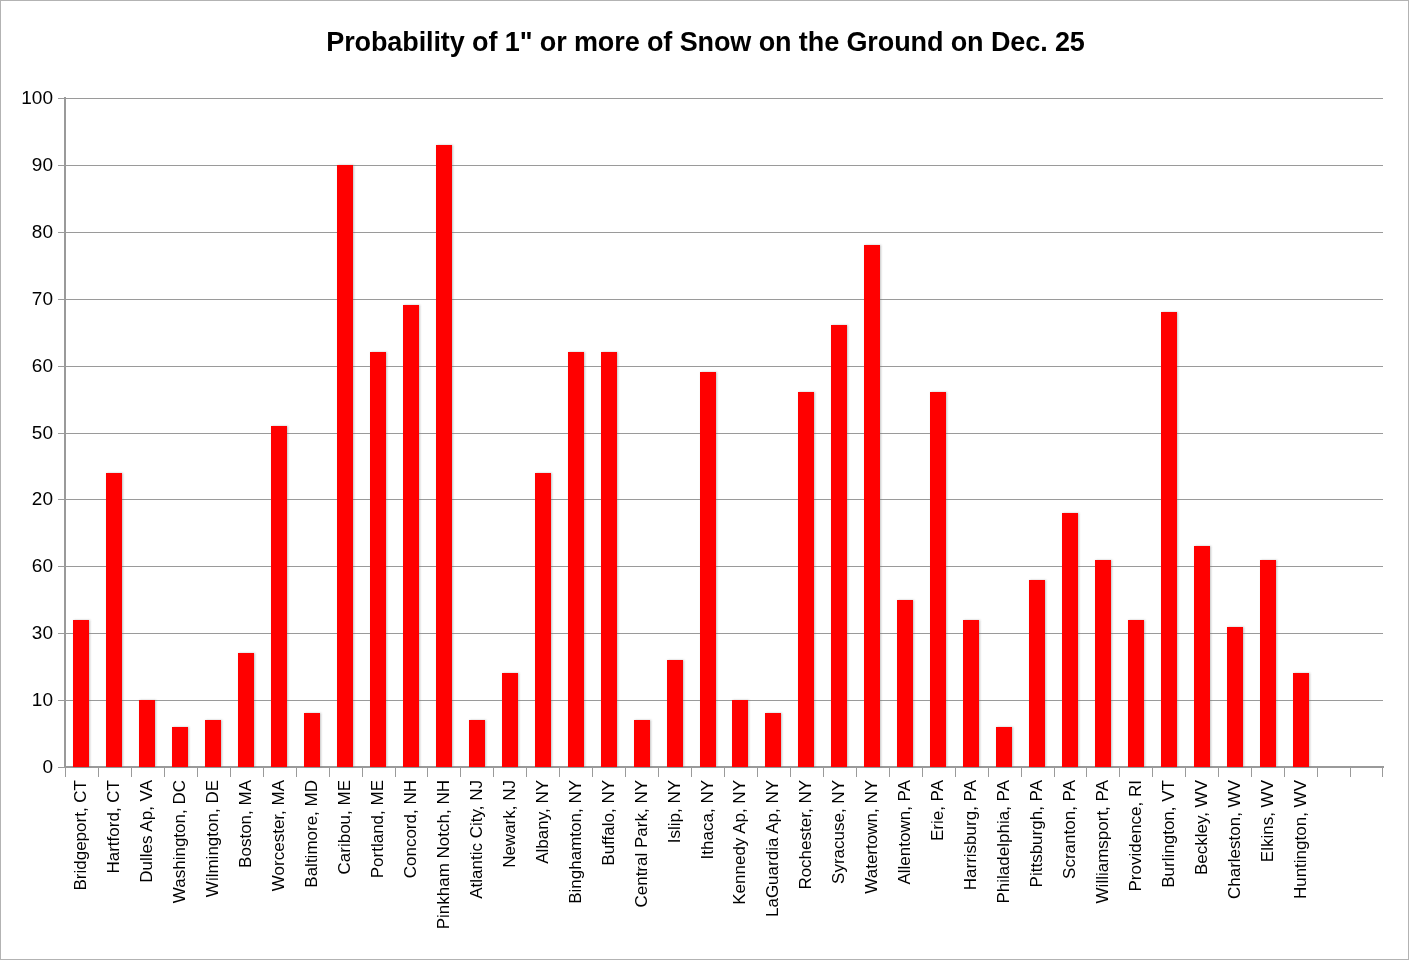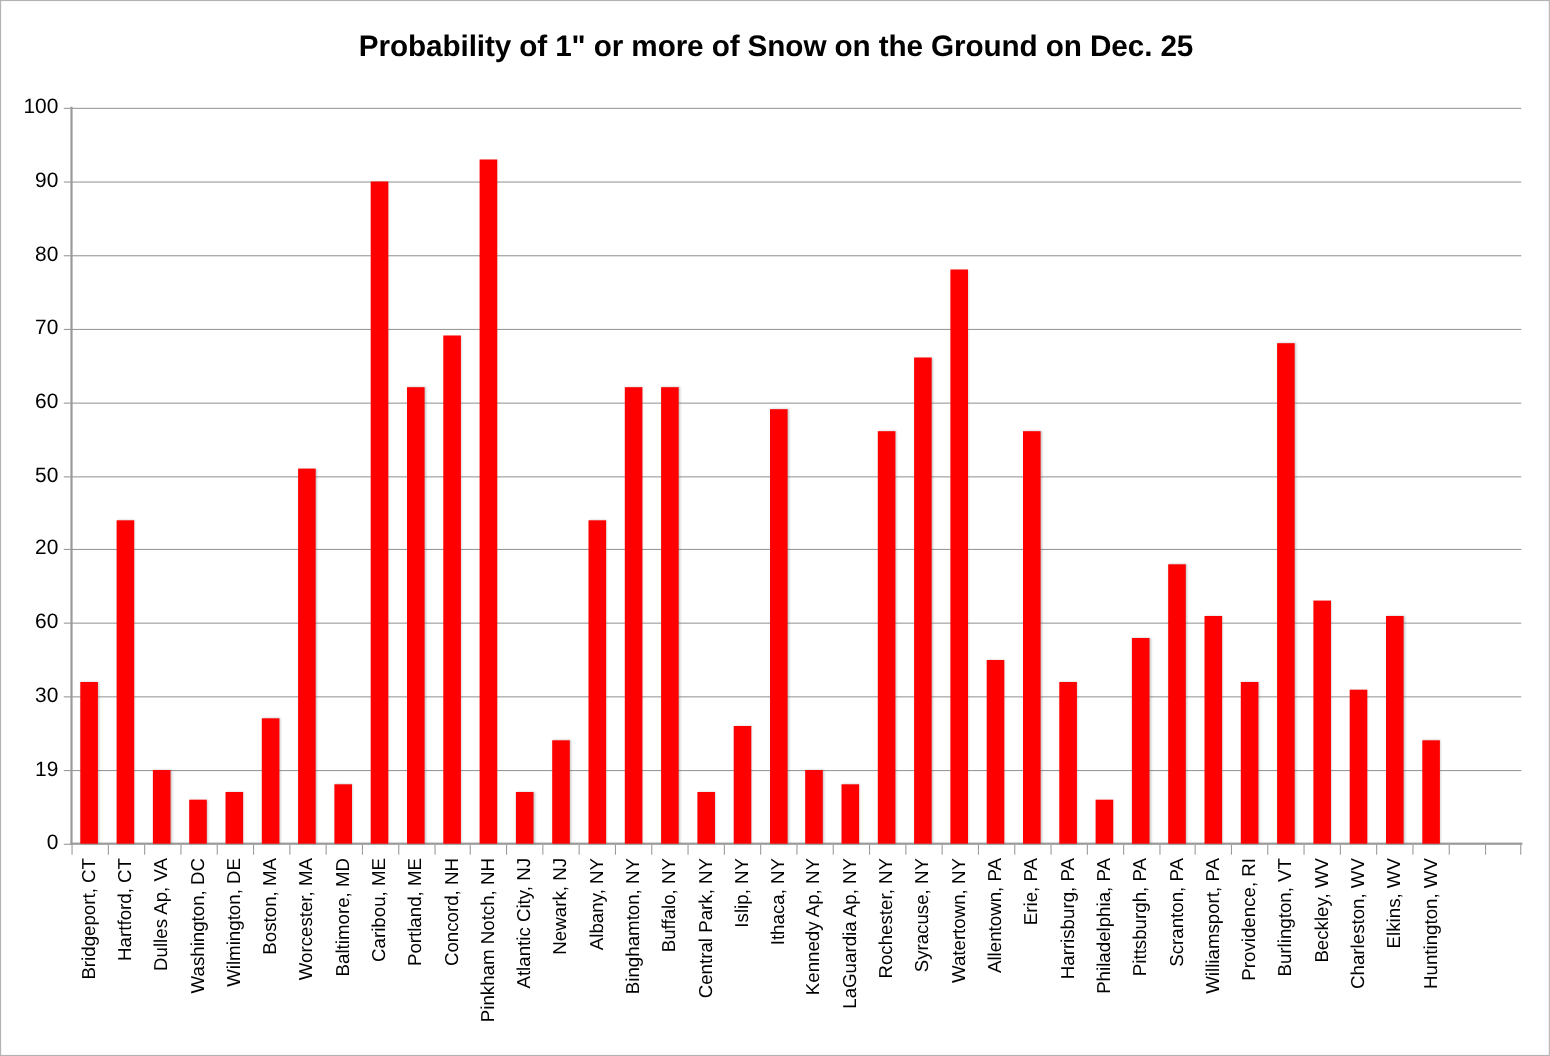--- a/index.html
+++ b/index.html
@@ -147,21 +147,21 @@
 </style>
 </head>
 <body>
 
 <div id="chart-frame">
 
   <div id="chart-title">Probability of 1" or more of Snow on the Ground on Dec. 25</div>
 
   <div id="y-axis-labels">
       <div class="ytick-label" style="top: 669px;">0</div>
-      <div class="ytick-label" style="top: 602.1px;">19</div>
+      <div class="ytick-label" style="top: 602.1px;">10</div>
       <div class="ytick-label" style="top: 535.2px;">30</div>
       <div class="ytick-label" style="top: 468.3px;">60</div>
       <div class="ytick-label" style="top: 401.4px;">20</div>
       <div class="ytick-label" style="top: 334.5px;">50</div>
       <div class="ytick-label" style="top: 267.6px; text-align: center;">60</div>
       <div class="ytick-label" style="top: 200.7px;">70</div>
       <div class="ytick-label" style="top: 133.8px;">80</div>
       <div class="ytick-label" style="top: 66.9px;">90</div>
       <div class="ytick-label" style="top: 0px;">100</div>
     </div>

